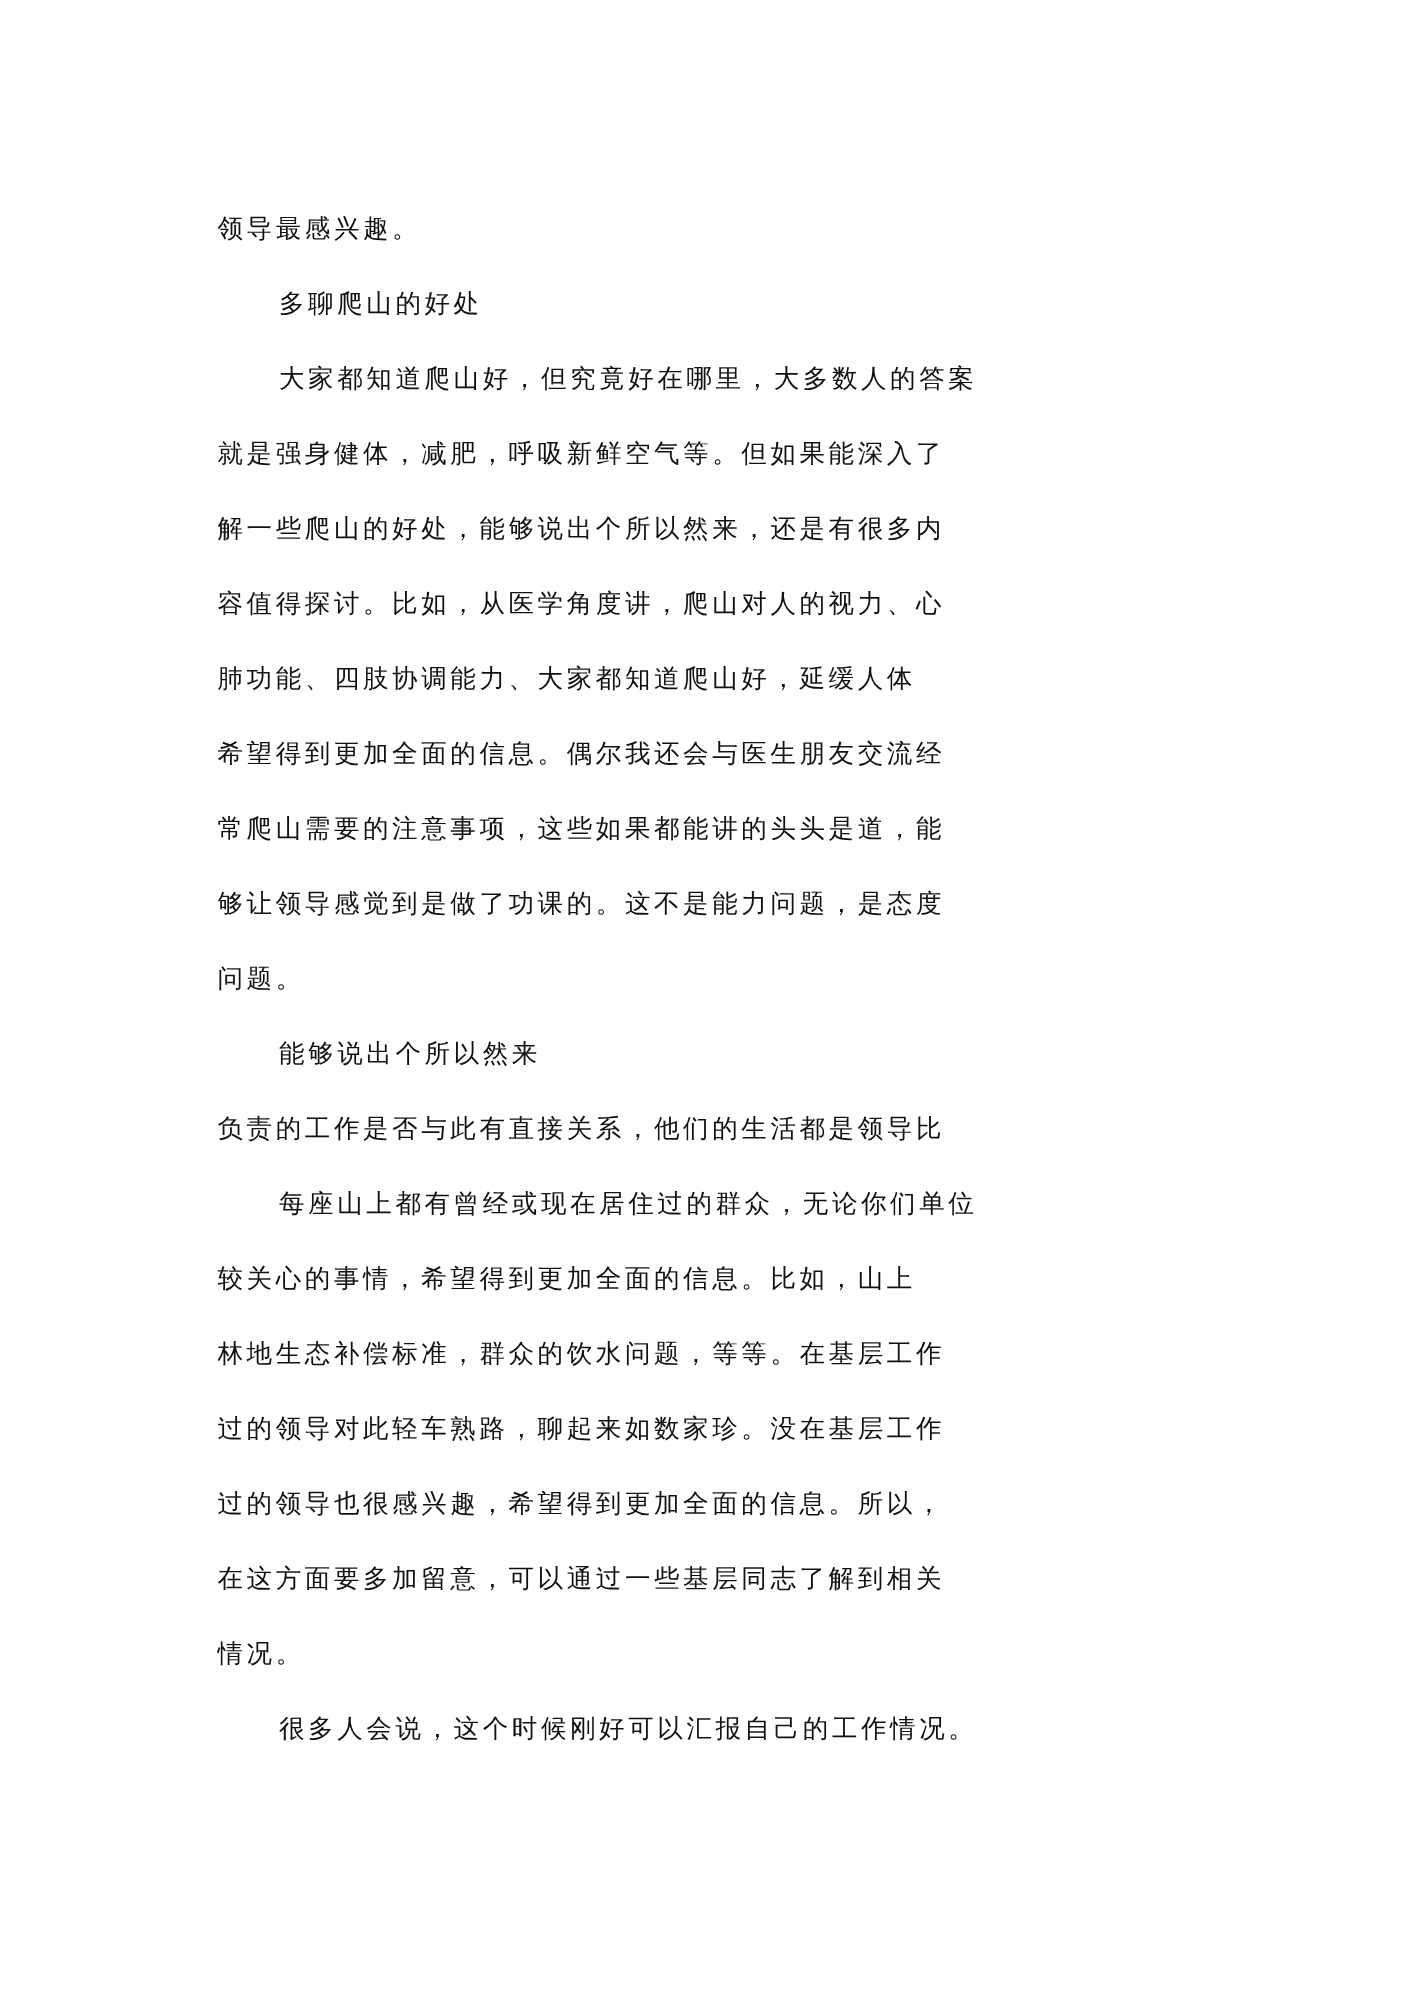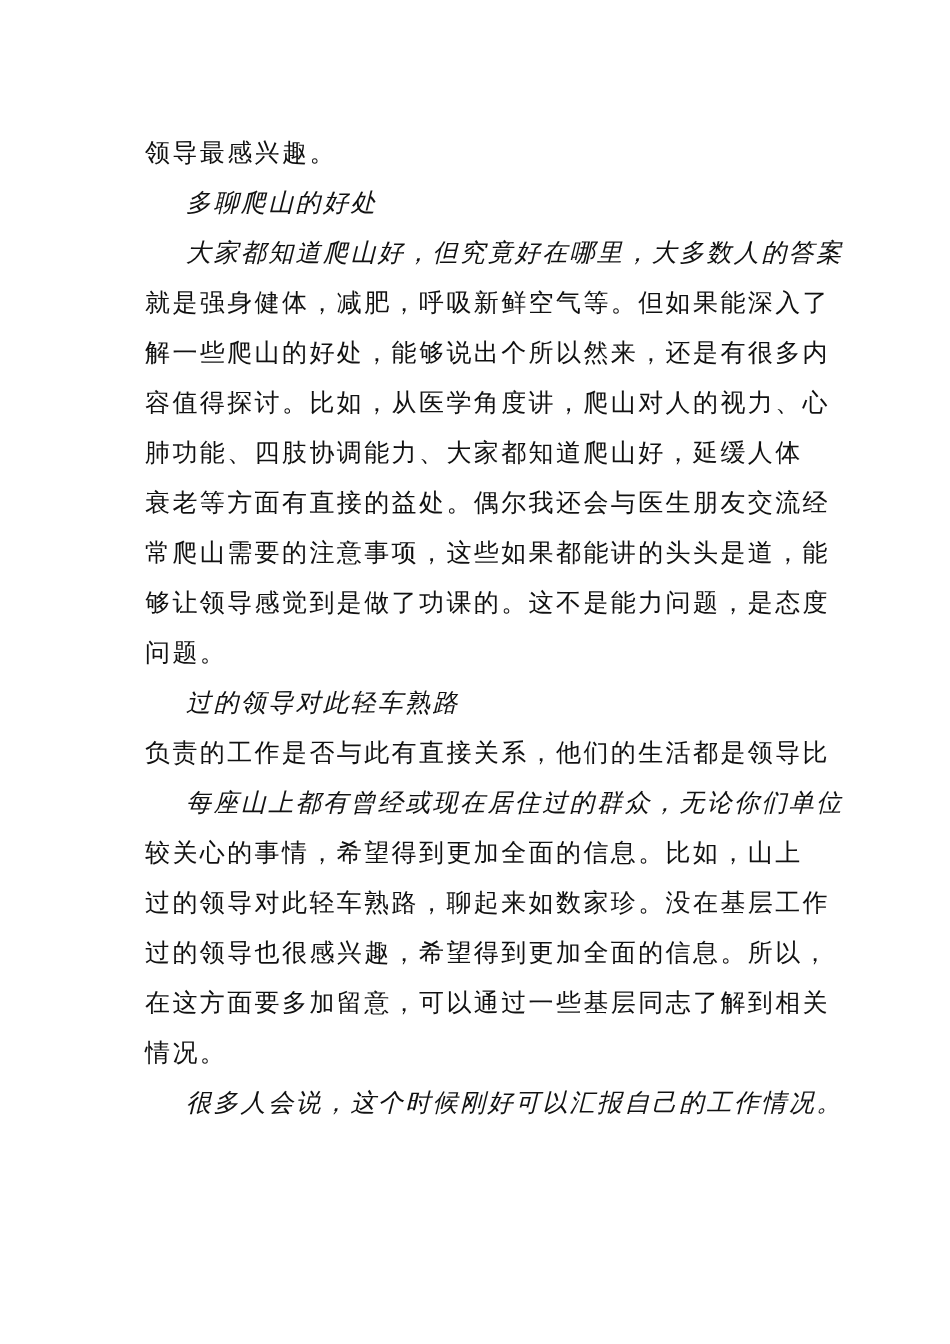--- a/index.html
+++ b/index.html
@@ -17,28 +17,27 @@
     }
     .page {
       position: absolute;
       left: 145px;
       top: 128px;
       width: 662px;
     }
     .line {
       height: 50px;
       line-height: 50px;
-      font-size: 25px;
+      font-size: 17px;
       letter-spacing: 2.4px;
       white-space: nowrap;
       overflow: visible;
     }
     .indent {
       padding-left: 41px;
-      font-style: italic;
     }
     .block {
       margin: 0;
     }
   </style>
 </head>
 <body>
 
 <div class="page">
 
@@ -49,34 +48,35 @@
   <div class="block">
     <div class="line indent">多聊爬山的好处</div>
   </div>
 
   <div class="block">
     <div class="line indent">大家都知道爬山好，但究竟好在哪里，大多数人的答案</div>
     <div class="line">就是强身健体，减肥，呼吸新鲜空气等。但如果能深入了</div>
     <div class="line">解一些爬山的好处，能够说出个所以然来，还是有很多内</div>
     <div class="line">容值得探讨。比如，从医学角度讲，爬山对人的视力、心</div>
     <div class="line">肺功能、四肢协调能力、大家都知道爬山好，延缓人体</div>
-    <div class="line">衰老等方面有直接的益处。偶尔我还会与医生朋友交流经</div>
+    <div class="line">希望得到更加全面的信息。偶尔我还会与医生朋友交流经</div>
     <div class="line">常爬山需要的注意事项，这些如果都能讲的头头是道，能</div>
     <div class="line">够让领导感觉到是做了功课的。这不是能力问题，是态度</div>
     <div class="line">问题。</div>
   </div>
 
   <div class="block">
-    <div class="line indent">过的领导对此轻车熟路</div>
+    <div class="line indent">能够说出个所以然来</div>
   </div>
 
   <div class="block">
     <div class="line">负责的工作是否与此有直接关系，他们的生活都是领导比</div>
     <div class="line indent">每座山上都有曾经或现在居住过的群众，无论你们单位</div>
     <div class="line">较关心的事情，希望得到更加全面的信息。比如，山上</div>
+    <div class="line">林地生态补偿标准，群众的饮水问题，等等。在基层工作</div>
     <div class="line">过的领导对此轻车熟路，聊起来如数家珍。没在基层工作</div>
     <div class="line">过的领导也很感兴趣，希望得到更加全面的信息。所以，</div>
     <div class="line">在这方面要多加留意，可以通过一些基层同志了解到相关</div>
     <div class="line">情况。</div>
   </div>
 
 
   <div class="block">
     <div class="line indent">很多人会说，这个时候刚好可以汇报自己的工作情况。</div>
   </div>

